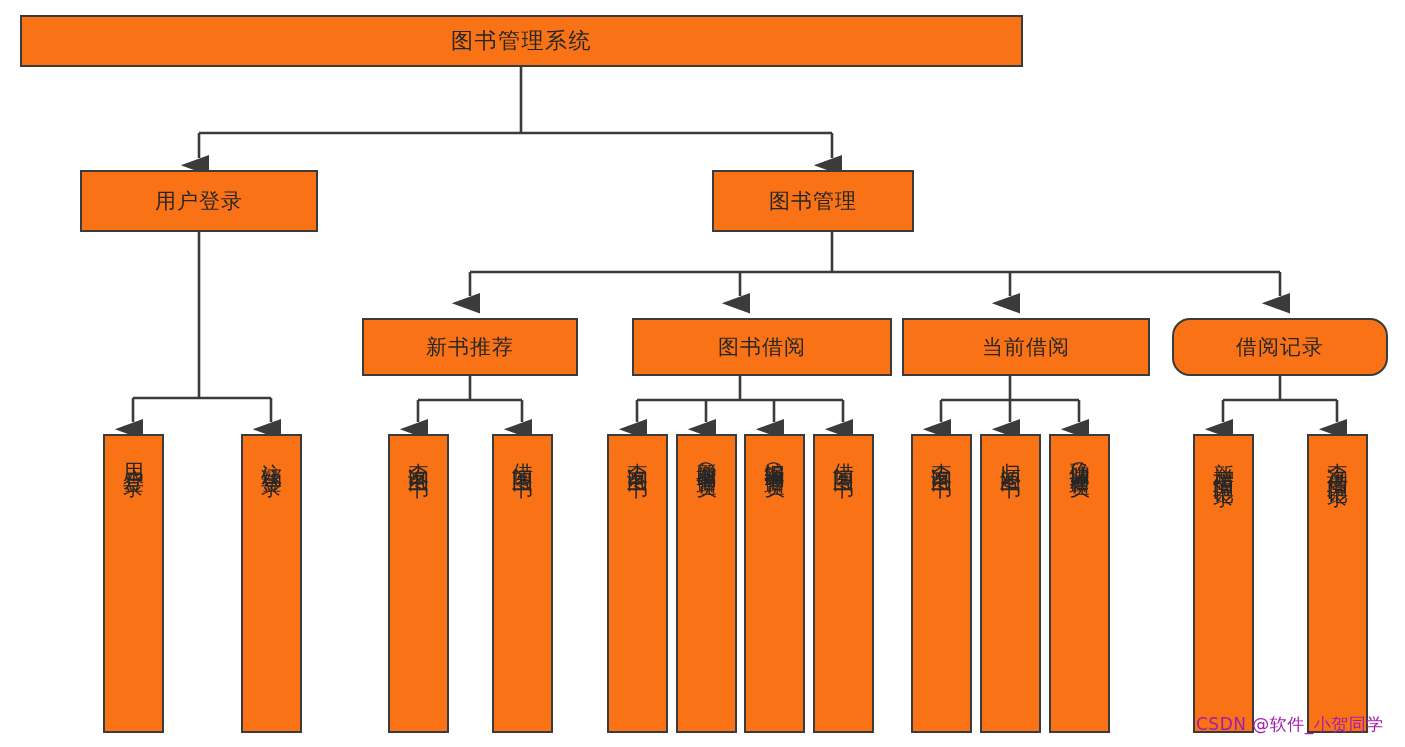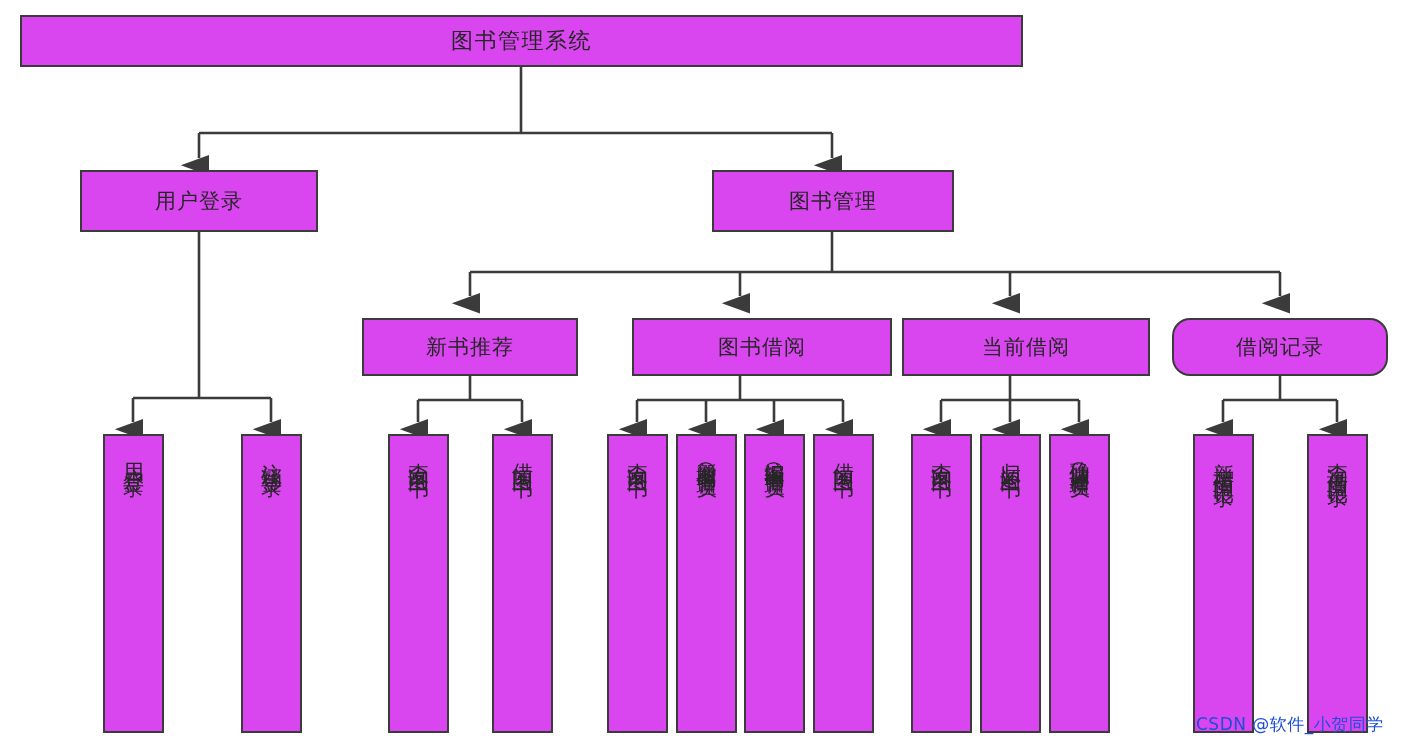--- a/index.html
+++ b/index.html
@@ -7,21 +7,21 @@
     width:1405px;height:747px;
     font-family:"DejaVu Sans","Liberation Sans",sans-serif;
     overflow:hidden;
   }
   #canvas{position:relative;width:1405px;height:747px;background:#fff;}
   svg.links{position:absolute;left:0;top:0;width:1405px;height:747px;}
 
   .node{
     position:absolute;
     box-sizing:border-box;
-    background:#d946ef;
+    background:#f97316;
     border:2px solid #3b3b3b;
     display:flex;
     align-items:center;
     justify-content:center;
     color:#1b1b1b;
   }
   .node .lbl{
     display:block;
     text-align:center;
     line-height:1.28;
@@ -41,21 +41,21 @@
     letter-spacing:5px;
     line-height:1.05;
     white-space:pre;
   }
   .leaf.tight .lbl{font-size:20px;letter-spacing:2.5px;}
 
   .watermark{
     position:absolute;
     left:1196px;top:713px;
     font-size:17px;
-    color:#1d4ed8;
+    color:#a21caf;
     letter-spacing:0.5px;
     white-space:nowrap;
     pointer-events:none;
   }
 </style>
 </head>
 <body>
 
 <div id="canvas">
 
@@ -109,21 +109,21 @@
     </g>
   </svg>
 
   <div class="node h-node root" style="left:20px;top:15px;width:1003px;height:52px;">
     <span class="lbl">图书管理系统</span>
   </div>
 
   <div class="node h-node" style="left:80px;top:170px;width:238px;height:62px;">
     <span class="lbl">用户登录</span>
   </div>
-  <div class="node h-node" style="left:712px;top:170px;width:242px;height:62px;">
+  <div class="node h-node" style="left:712px;top:170px;width:202px;height:62px;">
     <span class="lbl">图书管理</span>
   </div>
 
   <div class="node h-node" style="left:362px;top:318px;width:216px;height:58px;">
     <span class="lbl">新书推荐</span>
   </div>
   <div class="node h-node" style="left:632px;top:318px;width:260px;height:58px;">
     <span class="lbl">图书借阅</span>
   </div>
   <div class="node h-node" style="left:902px;top:318px;width:248px;height:58px;">

